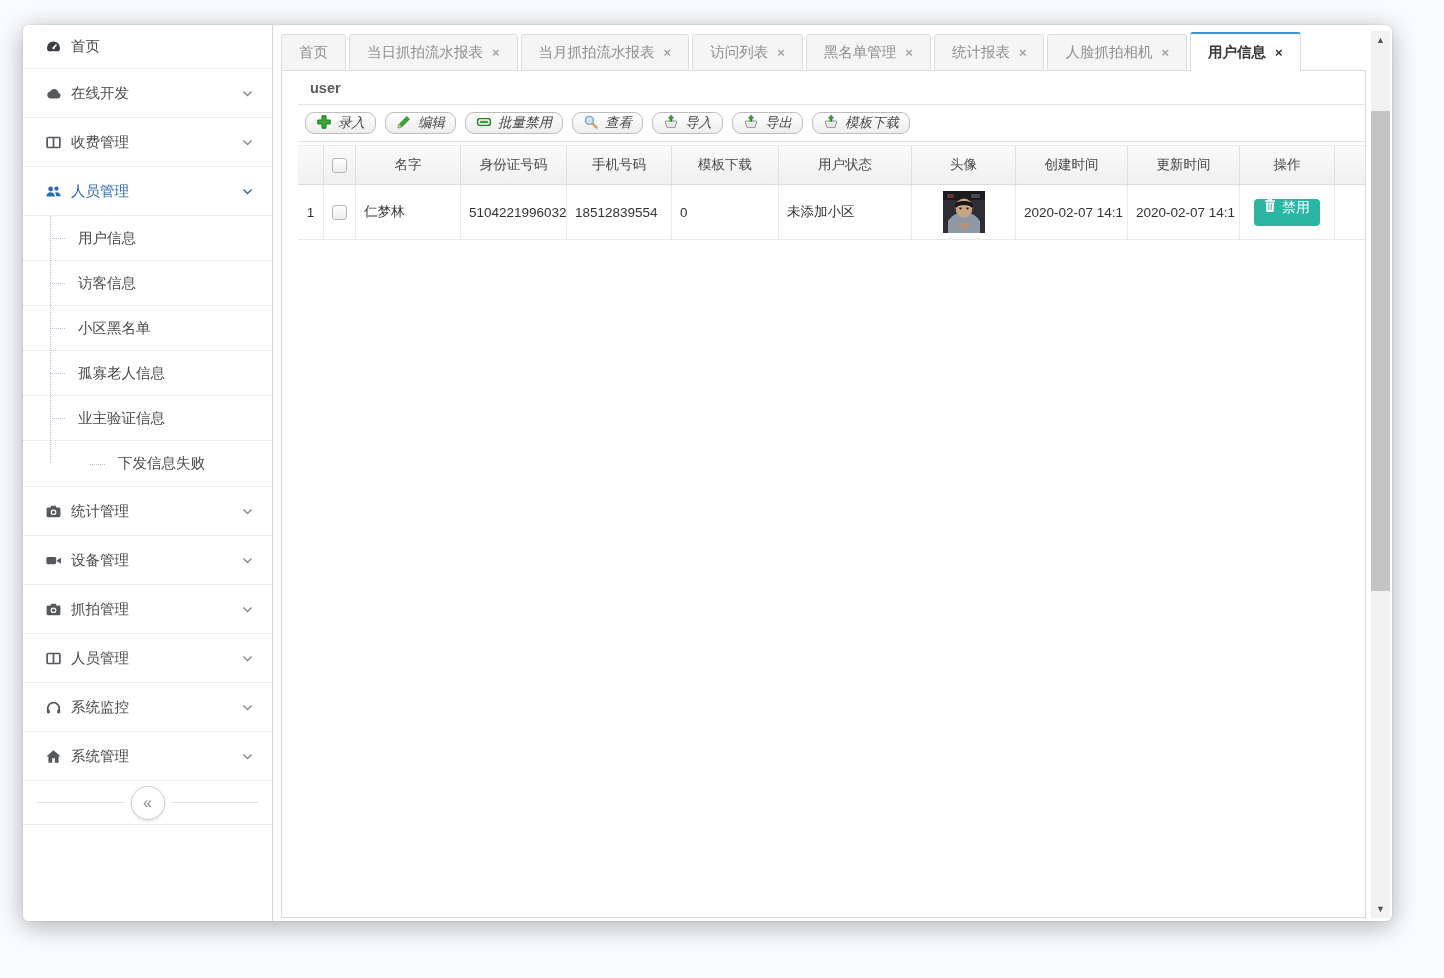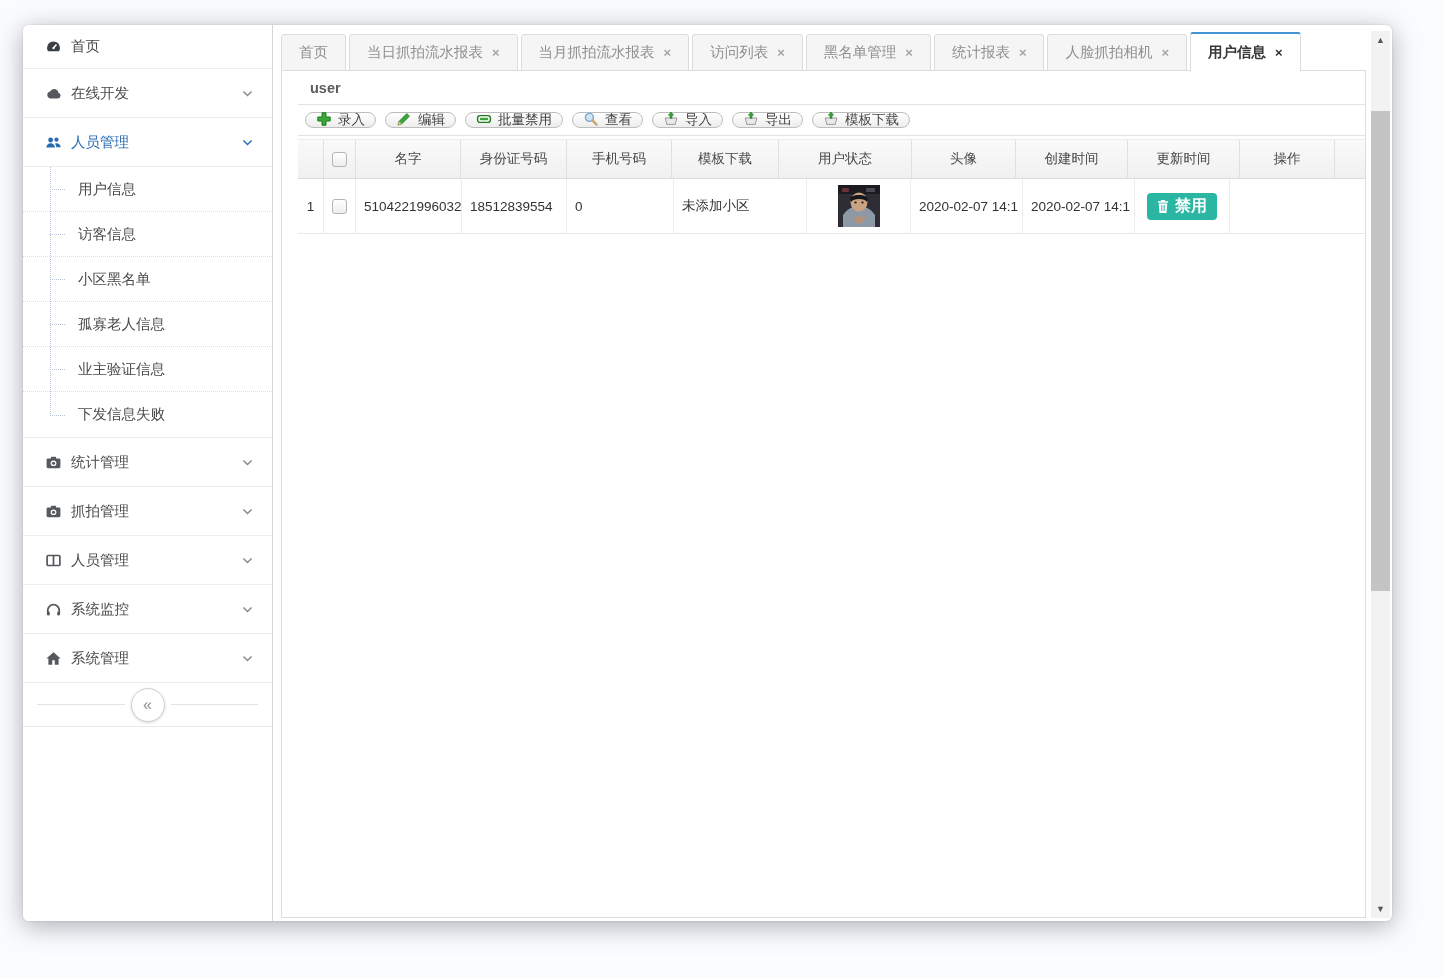--- a/index.html
+++ b/index.html
@@ -19,21 +19,21 @@
   .sicon svg { width:17px; height:17px; }
   .slabel { flex:1; white-space:nowrap; }
   .chev { color:#8a8a8a; display:flex; }
   .chev svg { width:13px; height:13px; }
   .side-item.active, .side-item.active .sicon, .side-item.active .chev { color:#2a6bb3; }
   .submenu { position:relative; border-bottom:1px solid #ececec; }
   .submenu::before { content:""; position:absolute; left:27px; top:0; bottom:23px;
     border-left:1px dotted #b9c2d8; }
   .sub-item { position:relative; height:45px; display:flex; align-items:center;
     padding-left:55px; border-bottom:1px dotted #d9dde6; color:#4a4a4a; cursor:pointer; }
-  .sub-item:last-child { border-bottom:none; }
+  .sub-item:last-child { border-bottom:none;margin-left:40px; }
   .sub-item::before { content:""; position:absolute; left:27px; top:50%; width:15px;
     border-top:1px dotted #b9c2d8; }
   .collapse-row { height:44px; display:flex; align-items:center; padding:0 14px;
     border-bottom:1px solid #e8e8e8; }
   .collapse-row .line { flex:1; height:1px; background:#e2e2e2; }
   .collapse-btn { width:34px; height:34px; border-radius:50%; border:1px solid #cfcfcf;
     background:#fff; box-shadow:0 1px 3px rgba(0,0,0,.14); color:#8f8f8f; font-size:16px;
     display:flex; align-items:center; justify-content:center; margin:0 6px; cursor:pointer; }
   .side-fill { flex:1; }
 
@@ -48,45 +48,45 @@
   .tab.active { background:#fff; border-top:2px solid #4193d4; border-bottom:1px solid #fff;
     height:40px; margin-bottom:-1px; color:#383838; font-weight:bold; }
   .tab.active .x { color:#303030; }
 
   .panel { flex:1; border:1px solid #dcdcdc; margin-top:-1px; background:#fff;
     display:flex; flex-direction:column; overflow:hidden;padding-left:16px; }
   .panel-header { height:34px; display:flex; align-items:center; padding:0 12px;
     font-weight:bold; color:#5c5c5c; font-size:14.5px; border-bottom:1px solid #e4e4e4; }
   .toolbar { display:flex; align-items:center; gap:9px; padding:7px 7px;
     border-bottom:1px solid #e4e4e4; }
-  .tbtn { display:inline-flex; align-items:center; gap:6px; padding:0 10px; height:16px;
+  .tbtn { display:inline-flex; align-items:center; gap:6px; padding:0 10px; height:22px;
     border:1px solid #bdbdbd; border-radius:9px; background:linear-gradient(#fff,#ededed);
-    color:#444; font-size:13.5px; cursor:pointer; white-space:nowrap; }
+    color:#444; font-size:13.5px; cursor:pointer; white-space:nowrap;font-style:italic; }
   .tbtn svg { width:16px; height:16px; }
 
   
   .grid { margin-top:3px; }
   .grid-row { display:flex; }
   .gh { background:linear-gradient(#fafafa,#f0f0f0); border-bottom:1px solid #dcdcdc;
     border-top:1px solid #ececec; }
   .gh .cell { height:38px; display:flex; align-items:center; justify-content:center;
     border-right:1px solid #e0e0e0; color:#474747; font-size:13.5px; }
   .gb .cell { height:54px; display:flex; align-items:center;
     border-right:1px solid #ececec; color:#333; font-size:13.5px;
     padding-left:8px; white-space:nowrap; overflow:hidden; }
   .gb { border-bottom:1px solid #e8e8e8; background:#fff; }
   .cell.center { justify-content:center; padding-left:0; }
   .c-idx{width:26px} .c-cb{width:32px} .c-name{width:105px} .c-id{width:106px}
   .c-phone{width:105px} .c-src{width:107px} .c-status{width:133px} .c-avatar{width:104px}
   .c-created{width:112px} .c-updated{width:112px} .c-action{width:95px}
   .checkbox { width:15px; height:15px; border:1px solid #b5b5b5; border-radius:3px;
     background:linear-gradient(#fff,#ededed); cursor:pointer; }
   .avatar { width:42px; height:42px; display:block; }
-  .action-btn { display:inline-flex; align-items:center; gap:6px; padding:0 10px; height:27px;
-    background:#2bb5a3; border-radius:4px; color:#fff; font-size:16px; cursor:pointer;font-weight:bold; }
+  .action-btn { display:inline-flex; gap:6px; padding:0 10px; height:27px;
+    background:#2bb5a3; border-radius:4px; color:#fff; font-size:14px; cursor:pointer; }
   .action-btn svg { width:12px; height:13px; }
 
   
   .vscroll { position:absolute; right:2px; top:6px; bottom:3px; width:19px;
     background:#f2f2f2; display:flex; flex-direction:column; align-items:center; }
   .vscroll .arr { height:18px; display:flex; align-items:center; justify-content:center;
     color:#555; font-size:9px; width:100%; cursor:pointer; }
   .vscroll .track { flex:1; width:100%; position:relative; }
   .vscroll .thumb { position:absolute; top:62px; left:0; width:100%; height:480px;
     background:#c4c4c4; cursor:pointer; }
@@ -116,20 +116,34 @@
           </svg>
       </span>
       <span class="slabel">在线开发</span>
       <span class="chev">
         <svg viewBox="0 0 16 16" fill="none" stroke="currentColor" stroke-width="1.8">
             <path d="M3 5.5l5 5 5-5"></path>
           </svg>
       </span>
     </div>
 
+    <div class="side-item">
+      <span class="sicon">
+        <svg viewBox="0 0 16 16" fill="none" stroke="currentColor" stroke-width="1.6">
+            <rect x="2" y="3.3" width="12" height="9.4" rx="1"></rect>
+            <path d="M8 3.3v9.4"></path>
+          </svg>
+      </span>
+      <span class="slabel">收费管理</span>
+      <span class="chev">
+        <svg viewBox="0 0 16 16" fill="none" stroke="currentColor" stroke-width="1.8">
+            <path d="M3 5.5l5 5 5-5"></path>
+          </svg>
+      </span>
+    </div>
 
     <div class="side-item active">
       <span class="sicon">
         <svg viewBox="0 0 16 16" fill="currentColor">
             <circle cx="5.3" cy="5.6" r="2.3"></circle>
             <circle cx="10.8" cy="5.3" r="2"></circle>
             <path d="M1.2 12.8c0-2.3 1.85-4.1 4.1-4.1s4.1 1.8 4.1 4.1z"></path>
             <path d="M10.2 8.9a3.7 3.7 0 0 1 4.6 3.6h-4.2c0-1.4-.5-2.6-1.3-3.4.3-.1.6-.2.9-.2z"></path>
           </svg>
       </span>
@@ -172,20 +186,34 @@
           </svg>
       </span>
       <span class="slabel">统计管理</span>
       <span class="chev">
         <svg viewBox="0 0 16 16" fill="none" stroke="currentColor" stroke-width="1.8">
             <path d="M3 5.5l5 5 5-5"></path>
           </svg>
       </span>
     </div>
 
+    <div class="side-item">
+      <span class="sicon">
+        <svg viewBox="0 0 16 16" fill="currentColor">
+            <rect x="1.3" y="4.8" width="9.2" height="6.8" rx="1.4"></rect>
+            <path d="M11 8l4-2.6v5.6L11 8.4z"></path>
+          </svg>
+      </span>
+      <span class="slabel">设备管理</span>
+      <span class="chev">
+        <svg viewBox="0 0 16 16" fill="none" stroke="currentColor" stroke-width="1.8">
+            <path d="M3 5.5l5 5 5-5"></path>
+          </svg>
+      </span>
+    </div>
 
     <div class="side-item">
       <span class="sicon">
         <svg viewBox="0 0 16 16">
             <rect x="1.5" y="4.2" width="13" height="9.2" rx="1.4" fill="currentColor"></rect>
             <rect x="5.6" y="2.6" width="4.8" height="2.4" rx=".6" fill="currentColor"></rect>
             <circle cx="8" cy="8.7" r="2.7" fill="#fff"></circle>
             <circle cx="8" cy="8.7" r="1.5" fill="currentColor"></circle>
           </svg>
       </span>
@@ -370,20 +398,21 @@
           <div class="cell c-created">创建时间</div>
           <div class="cell c-updated">更新时间</div>
           <div class="cell c-action">操作</div>
         </div>
 
         <div class="grid-row gb">
           <div class="cell c-idx center">1</div>
           <div class="cell c-cb center">
             <span class="checkbox"></span>
           </div>
+          <div class="cell c-name">仁梦林</div>
           <div class="cell c-id">5104221996032</div>
           <div class="cell c-phone">18512839554</div>
           <div class="cell c-src">0</div>
           <div class="cell c-status">未添加小区</div>
           <div class="cell c-avatar center">
             <svg class="avatar" viewBox="0 0 42 42">
               <rect width="42" height="42" fill="#2e2d33"></rect>
               <rect y="0" width="42" height="9" fill="#1c1b20"></rect>
               <rect x="4" y="3" width="7" height="4" rx="1" fill="#6b3138"></rect>
               <rect x="28" y="3" width="9" height="4" rx="1" fill="#4a4a52"></rect>

